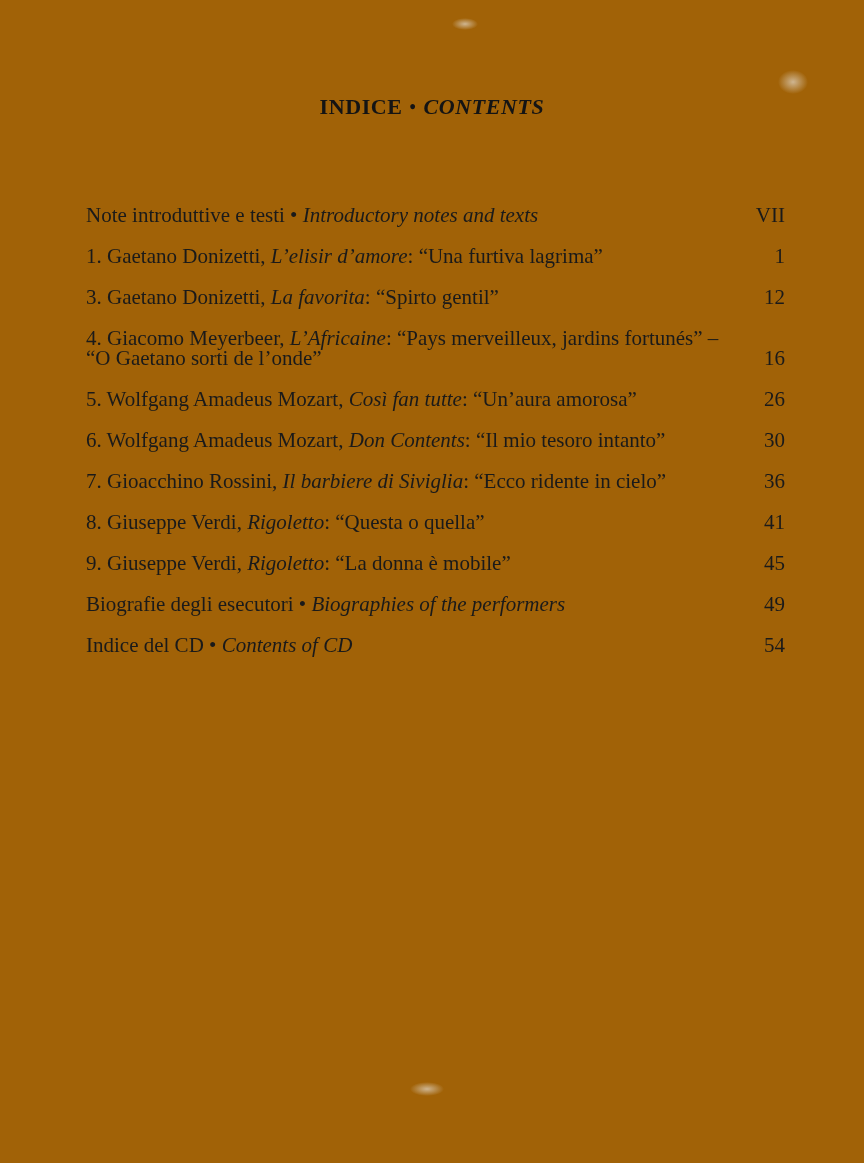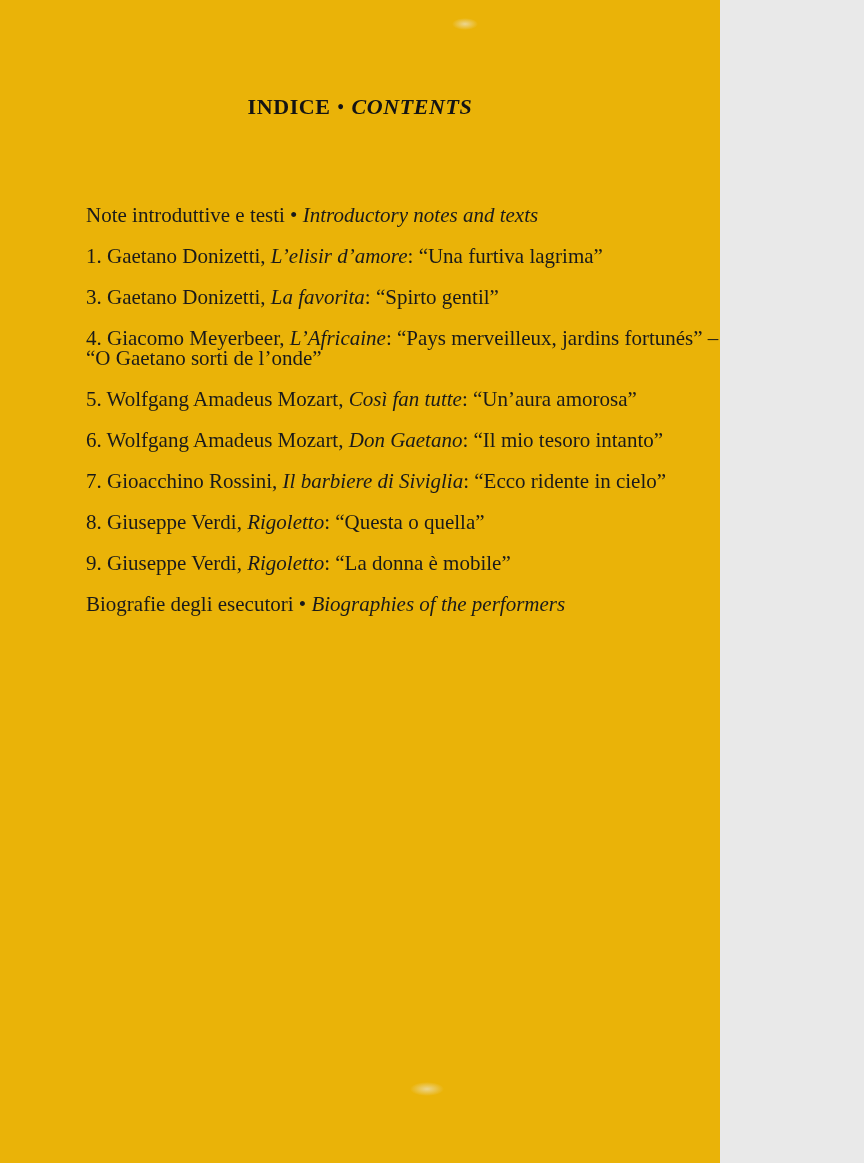--- a/index.html
+++ b/index.html
@@ -1,20 +1,20 @@
 <!DOCTYPE html>
 <html><head>
 <meta charset="utf-8">
 <style>
   html, body { margin: 0; padding: 0; background: #e9e9e9; }
   .page {
     position: relative;
-    width: 720px;
+    width: 864px;
     height: 1163px;
-    background: #eab308;
+    background: #a16207;
     overflow: hidden;
     font-family: "Liberation Serif", "DejaVu Serif", serif;
     color: #1a1a1a;
   }
   .title {
     position: absolute;
     top: 94px;
     left: 0;
     width: 100%;
     margin: 0;
@@ -87,21 +87,21 @@
     <div class="entry"><span class="pre">4. Giacomo Meyerbeer, </span><span class="it">L’Africaine</span><span class="post">: “Pays merveilleux, jardins fortunés” –</span><span class="l2wrap"><br><span class="l2">“O Gaetano sorti de l’onde”</span></span></div>
     <div class="pagenum">16</div>
   </div>
 
   <div class="row">
     <div class="entry"><span class="pre">5. Wolfgang Amadeus Mozart, </span><span class="it">Così fan tutte</span><span class="post">: “Un’aura amorosa”</span></div>
     <div class="pagenum">26</div>
   </div>
 
   <div class="row">
-    <div class="entry"><span class="pre">6. Wolfgang Amadeus Mozart, </span><span class="it">Don Gaetano</span><span class="post">: “Il mio tesoro intanto”</span></div>
+    <div class="entry"><span class="pre">6. Wolfgang Amadeus Mozart, </span><span class="it">Don Contents</span><span class="post">: “Il mio tesoro intanto”</span></div>
     <div class="pagenum">30</div>
   </div>
 
   <div class="row">
     <div class="entry"><span class="pre">7. Gioacchino Rossini, </span><span class="it">Il barbiere di Siviglia</span><span class="post">: “Ecco ridente in cielo”</span></div>
     <div class="pagenum">36</div>
   </div>
 
   <div class="row">
     <div class="entry"><span class="pre">8. Giuseppe Verdi, </span><span class="it">Rigoletto</span><span class="post">: “Questa o quella”</span></div>
@@ -111,18 +111,22 @@
   <div class="row">
     <div class="entry"><span class="pre">9. Giuseppe Verdi, </span><span class="it">Rigoletto</span><span class="post">: “La donna è mobile”</span></div>
     <div class="pagenum">45</div>
   </div>
 
   <div class="row">
     <div class="entry"><span class="pre">Biografie degli esecutori • </span><span class="it">Biographies of the performers</span><span class="post"></span></div>
     <div class="pagenum">49</div>
   </div>
 
+  <div class="row">
+    <div class="entry"><span class="pre">Indice del CD • </span><span class="it">Contents of CD</span><span class="post"></span></div>
+    <div class="pagenum">54</div>
+  </div>
 </div>
 
   <div class="smudge s1"></div>
   <div class="smudge s2"></div>
   <div class="smudge s3"></div>
 </div>
 
 </body></html>

